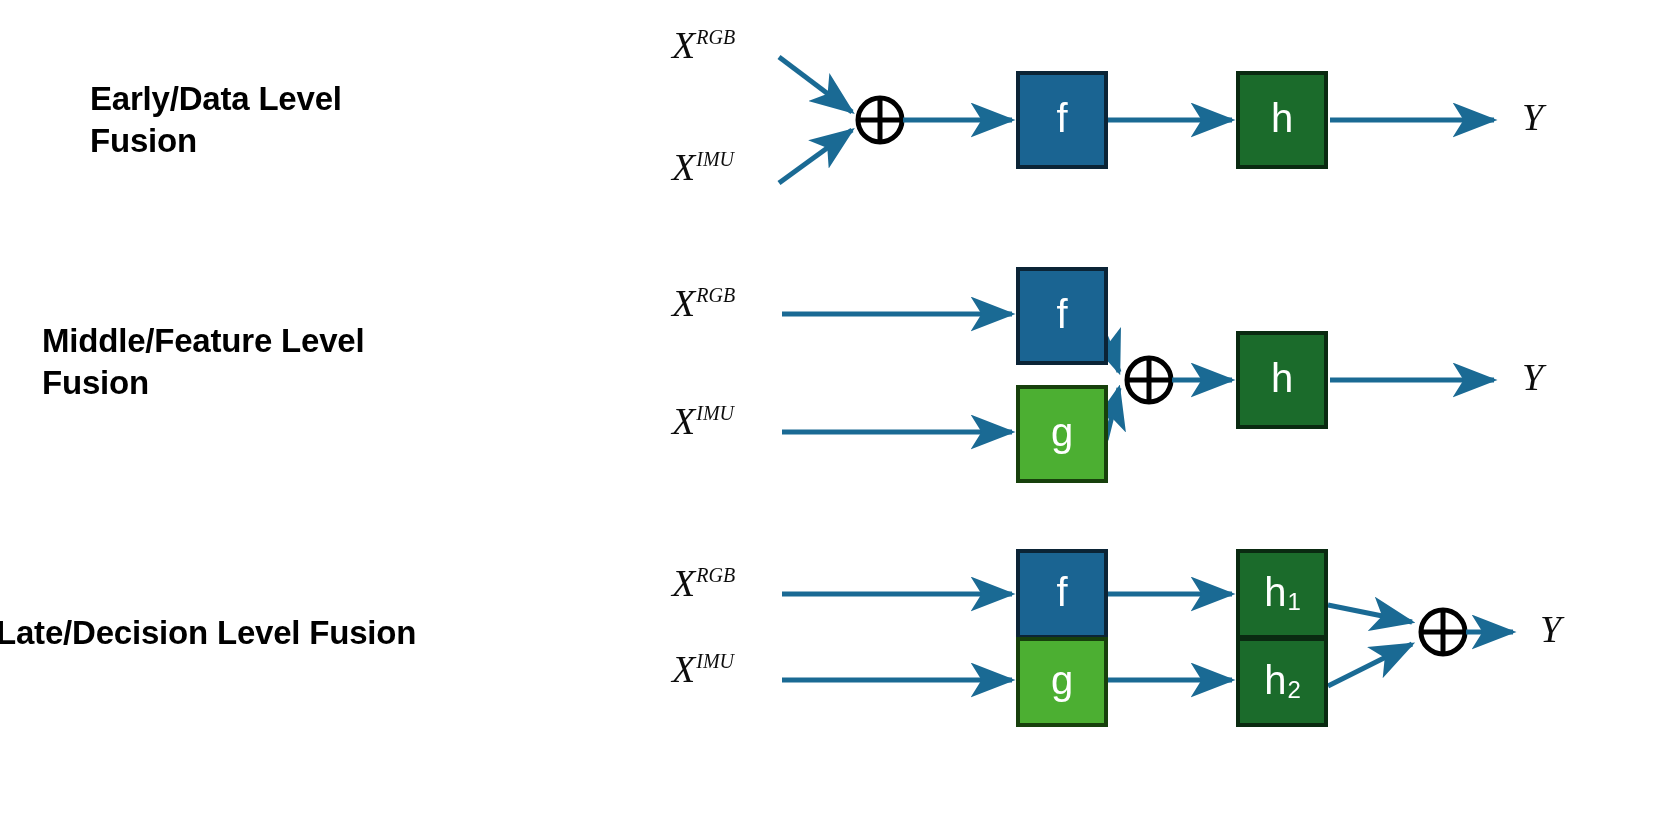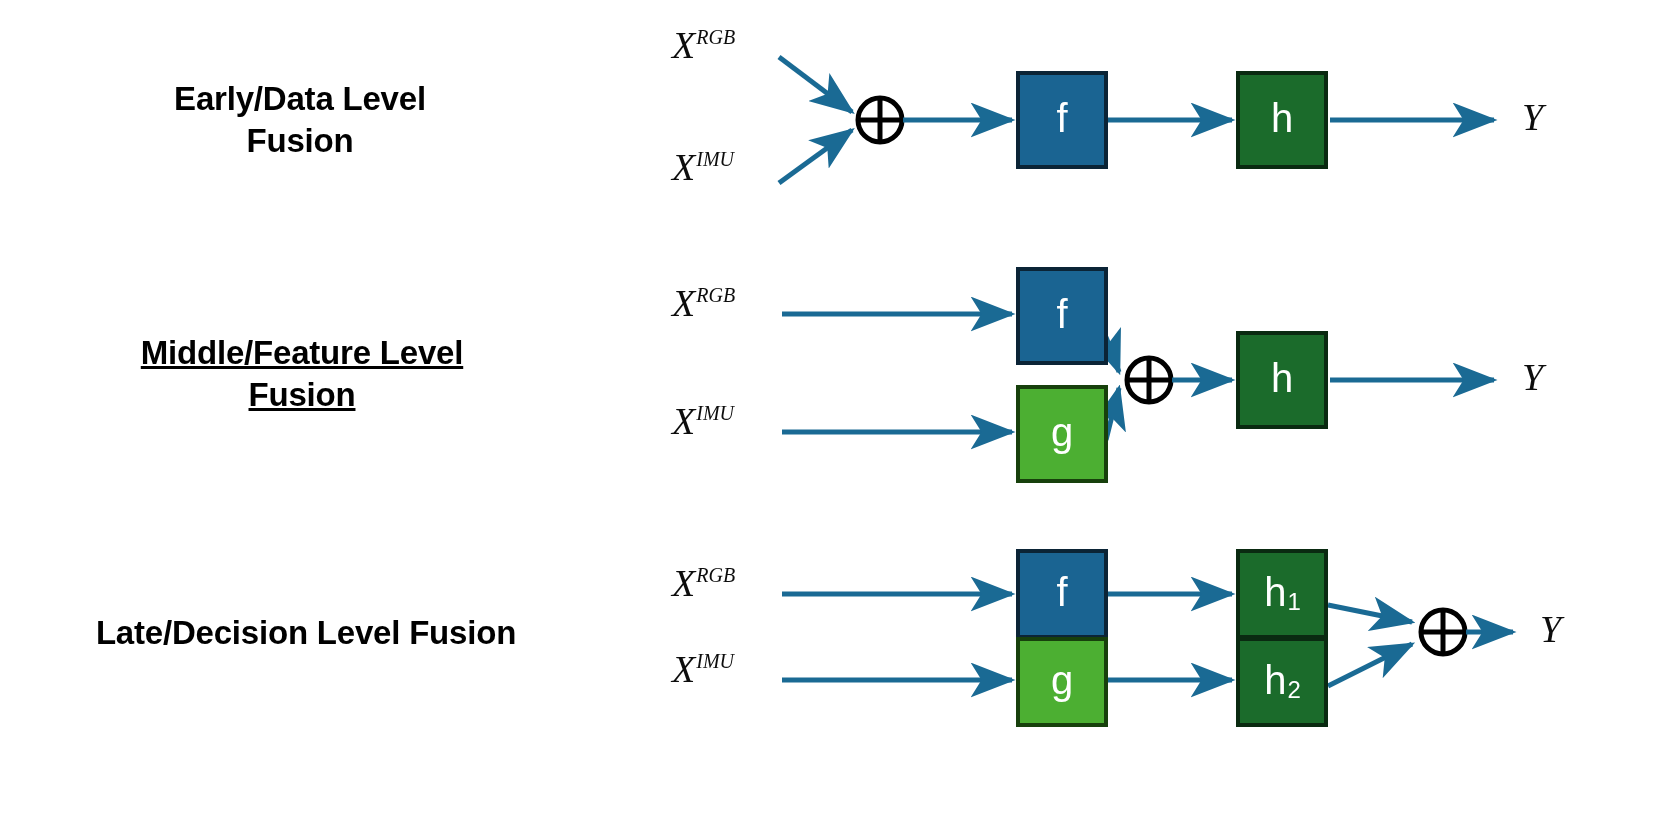--- a/index.html
+++ b/index.html
@@ -8,21 +8,21 @@
   #stage{position:relative;width:1659px;height:836px;background:#fff;}
 
   
   .caption{
     position:absolute;
     font-family:"Liberation Sans",sans-serif;
     font-weight:bold;
     color:#000000;
     font-size:33px;
     line-height:1.28;
-    text-align:center;
+    text-align:left;
     letter-spacing:-0.2px;
     white-space:pre-line;
   }
 
   
   .node{
     position:absolute;
     display:flex;
     align-items:center;
     justify-content:center;
@@ -115,21 +115,21 @@
   <div class="node blue" style="left:1016px;top:71px;width:92px;height:98px;">
     <span class="lbl">f</span>
   </div>
 
   <div class="node green-dark" style="left:1236px;top:71px;width:92px;height:98px;">
     <span class="lbl">h</span>
   </div>
 
   <div class="mathlab" style="left:1522px;top:98px;">Y</div>
 
-  <div class="caption" style="left:42px;top:332px;width:520px;text-decoration:underline;">Middle/Feature Level
+  <div class="caption" style="left:42px;top:320px;width:520px;">Middle/Feature Level
 Fusion</div>
 
   <div class="mathlab" style="left:672px;top:284px;">
     <span>X</span><span class="sup">RGB</span>
   </div>
 
   <div class="mathlab" style="left:672px;top:402px;">
     <span>X</span><span class="sup">IMU</span>
   </div>
 

